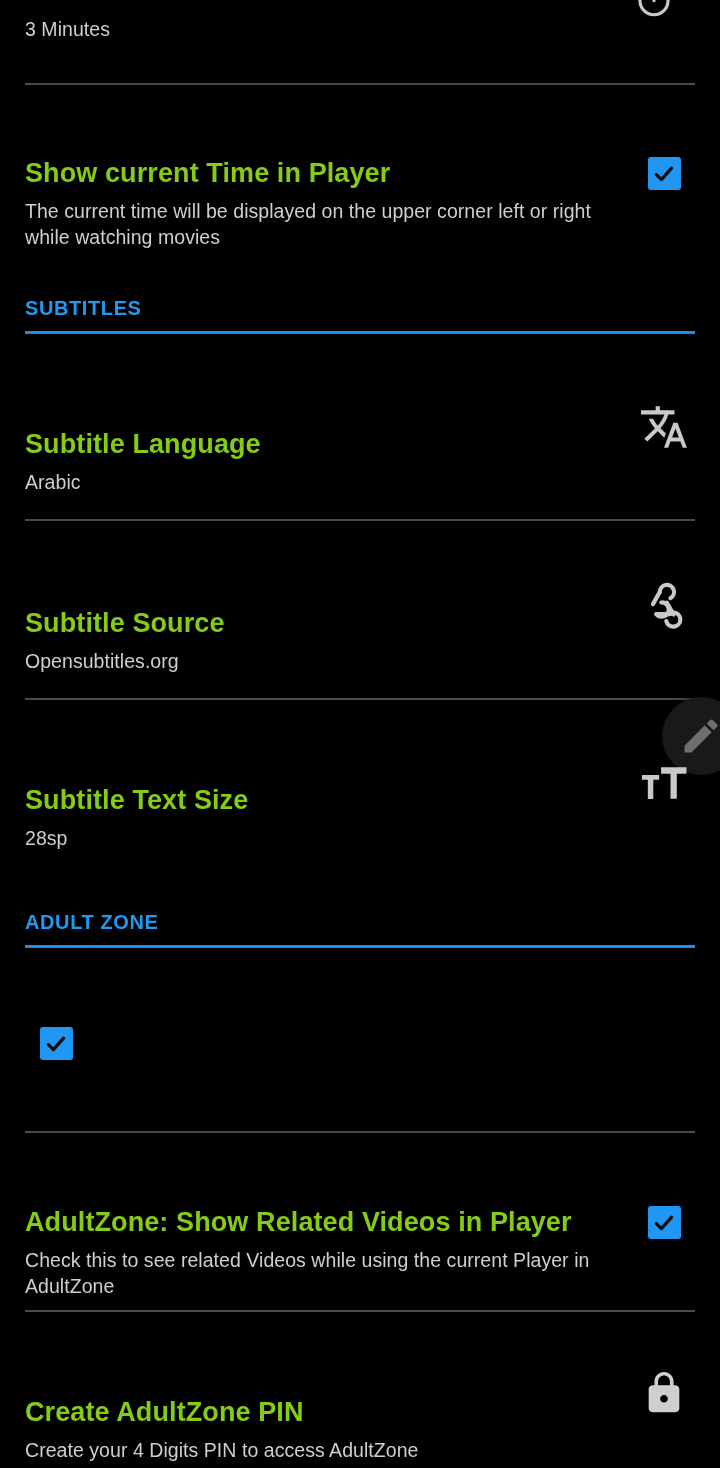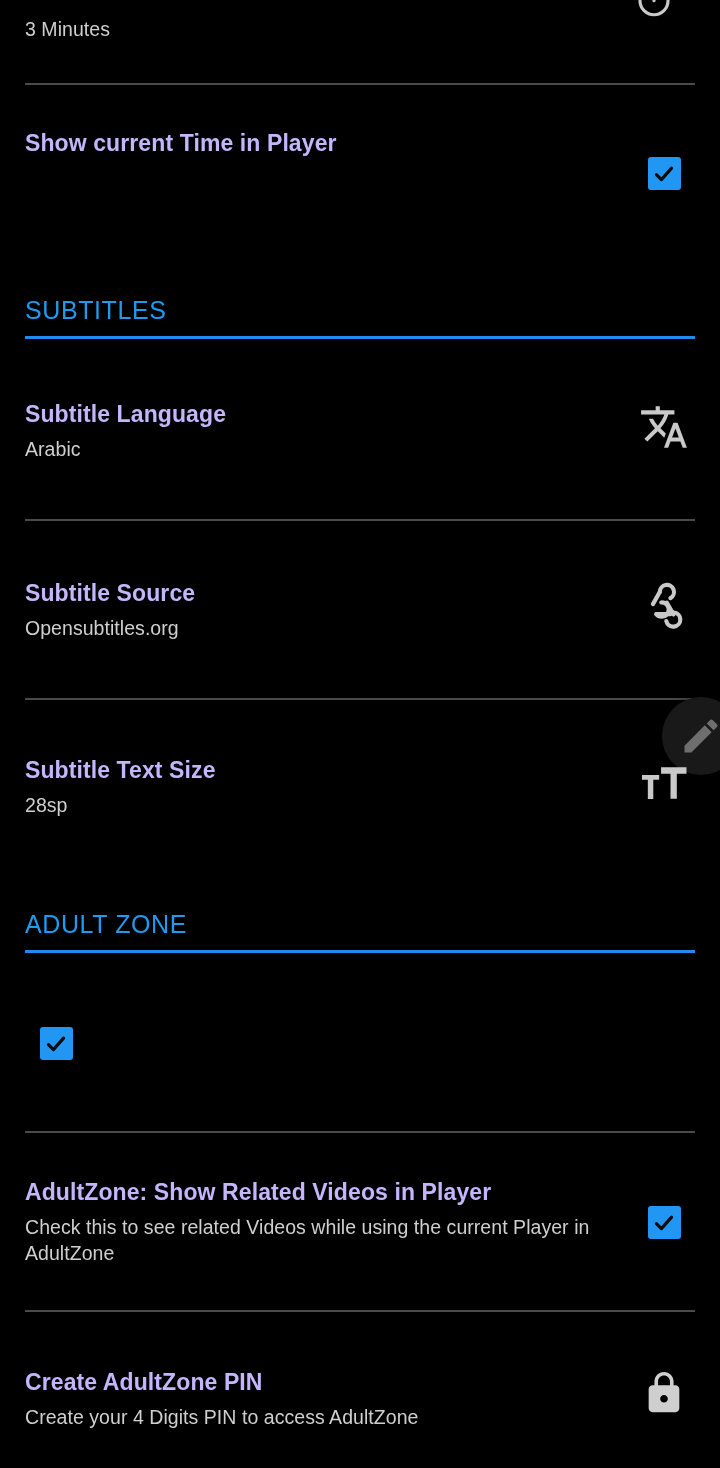--- a/index.html
+++ b/index.html
@@ -33,25 +33,26 @@
     align-items: flex-start;
   }
 
   .row-text {
     flex: 1 1 auto;
     min-width: 0;
     padding-right: 24px;
   }
 
   .row-title {
-    font-size: 23px;
+    font-size: 27px;
     font-weight: bold;
-    color: #c4b5fd;
+    color: #84cc16;
     line-height: 1.22;
     letter-spacing: 0.1px;
+    margin-top: 28px;
   }
 
   .row-sub {
     font-size: 19.5px;
     font-weight: normal;
     color: #cfcfcf;
     line-height: 1.33;
     margin-top: 9px;
     letter-spacing: 0.05px;
   }
@@ -73,22 +74,22 @@
     background: #4a4a4a;
   }
 
   
   .section-header {
     position: absolute;
     left: 25px;
     right: 25px;
   }
   .section-title {
-    font-size: 25px;
-    font-weight: normal;
+    font-size: 20px;
+    font-weight: bold;
     color: #1e9bf0;
     letter-spacing: 0.6px;
     line-height: 1.0;
   }
   .section-rule {
     margin-top: 13px;
     height: 3px;
     background: #1e8bef;
     width: 100%;
   }
@@ -173,20 +174,21 @@
       <line x1="12" y1="13" x2="12" y2="8.6" stroke-linecap="round"></line>
       <line x1="9.2" y1="2.6" x2="14.8" y2="2.6" stroke-linecap="round" stroke-width="2"></line>
     </svg>
   </div>
 
   <div class="divider" style="top:83px;"></div>
 
   <div class="row" style="position:absolute; top:129px; left:0; right:0;">
     <div class="row-text">
       <div class="row-title">Show current Time in Player</div>
+      <div class="row-sub">The current time will be displayed on the upper corner left or right while watching movies</div>
     </div>
     <div class="row-accessory" style="padding-top:28px;">
       <div class="checkbox">
         <svg width="26" height="26" viewBox="0 0 24 24">
             <path d="M5 12.6 L9.6 17.2 L19 6.6" fill="none" stroke="#0b0b0b" stroke-width="2.9" stroke-linecap="round" stroke-linejoin="round"></path>
           </svg>
       </div>
     </div>
   </div>
 

